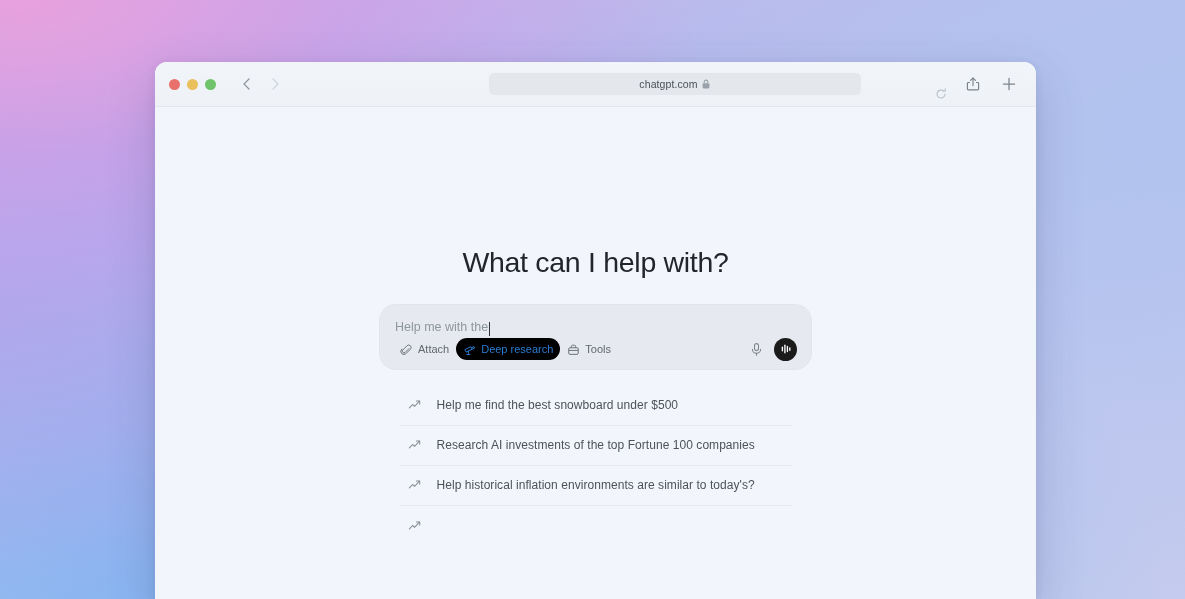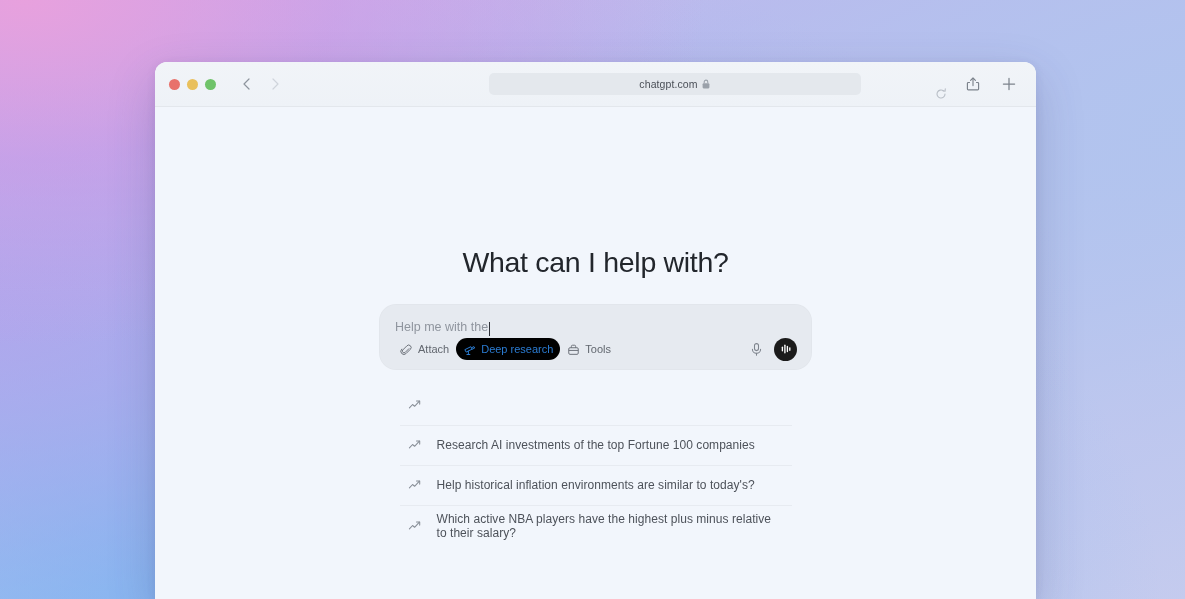--- a/index.html
+++ b/index.html
@@ -353,20 +353,21 @@
 
       <div id="suggestions">
 
         <div class="suggestion">
           <span class="sug-icon">
             <svg width="14" height="14" viewBox="0 0 14 14" fill="none">
               <path d="M1.4 9.9 L4.6 6.5 L6.6 8.3 L11.4 3.2" stroke="#868d96" stroke-width="1.05" stroke-linecap="round" stroke-linejoin="round"></path>
               <path d="M8.5 3.0 L11.7 3.0 L11.7 6.1" stroke="#868d96" stroke-width="1.05" stroke-linecap="round" stroke-linejoin="round"></path>
             </svg>
           </span>
+          <span class="sug-label">Help me find the best snowboard under $500</span>
         </div>
 
         <div class="suggestion">
           <span class="sug-icon">
             <svg width="14" height="14" viewBox="0 0 14 14" fill="none">
               <path d="M1.4 9.9 L4.6 6.5 L6.6 8.3 L11.4 3.2" stroke="#868d96" stroke-width="1.05" stroke-linecap="round" stroke-linejoin="round"></path>
               <path d="M8.5 3.0 L11.7 3.0 L11.7 6.1" stroke="#868d96" stroke-width="1.05" stroke-linecap="round" stroke-linejoin="round"></path>
             </svg>
           </span>
           <span class="sug-label">Research AI investments of the top Fortune 100 companies</span>
@@ -382,19 +383,18 @@
           <span class="sug-label">Help historical inflation environments are similar to today's?</span>
         </div>
 
         <div class="suggestion">
           <span class="sug-icon">
             <svg width="14" height="14" viewBox="0 0 14 14" fill="none">
               <path d="M1.4 9.9 L4.6 6.5 L6.6 8.3 L11.4 3.2" stroke="#868d96" stroke-width="1.05" stroke-linecap="round" stroke-linejoin="round"></path>
               <path d="M8.5 3.0 L11.7 3.0 L11.7 6.1" stroke="#868d96" stroke-width="1.05" stroke-linecap="round" stroke-linejoin="round"></path>
             </svg>
           </span>
-          <span class="sug-label">Which active NBA players have the highest plus minus relative to their salary?</span>
         </div>
 
       </div>
     </div>
   </div>
 </div>
 
 </body></html>

